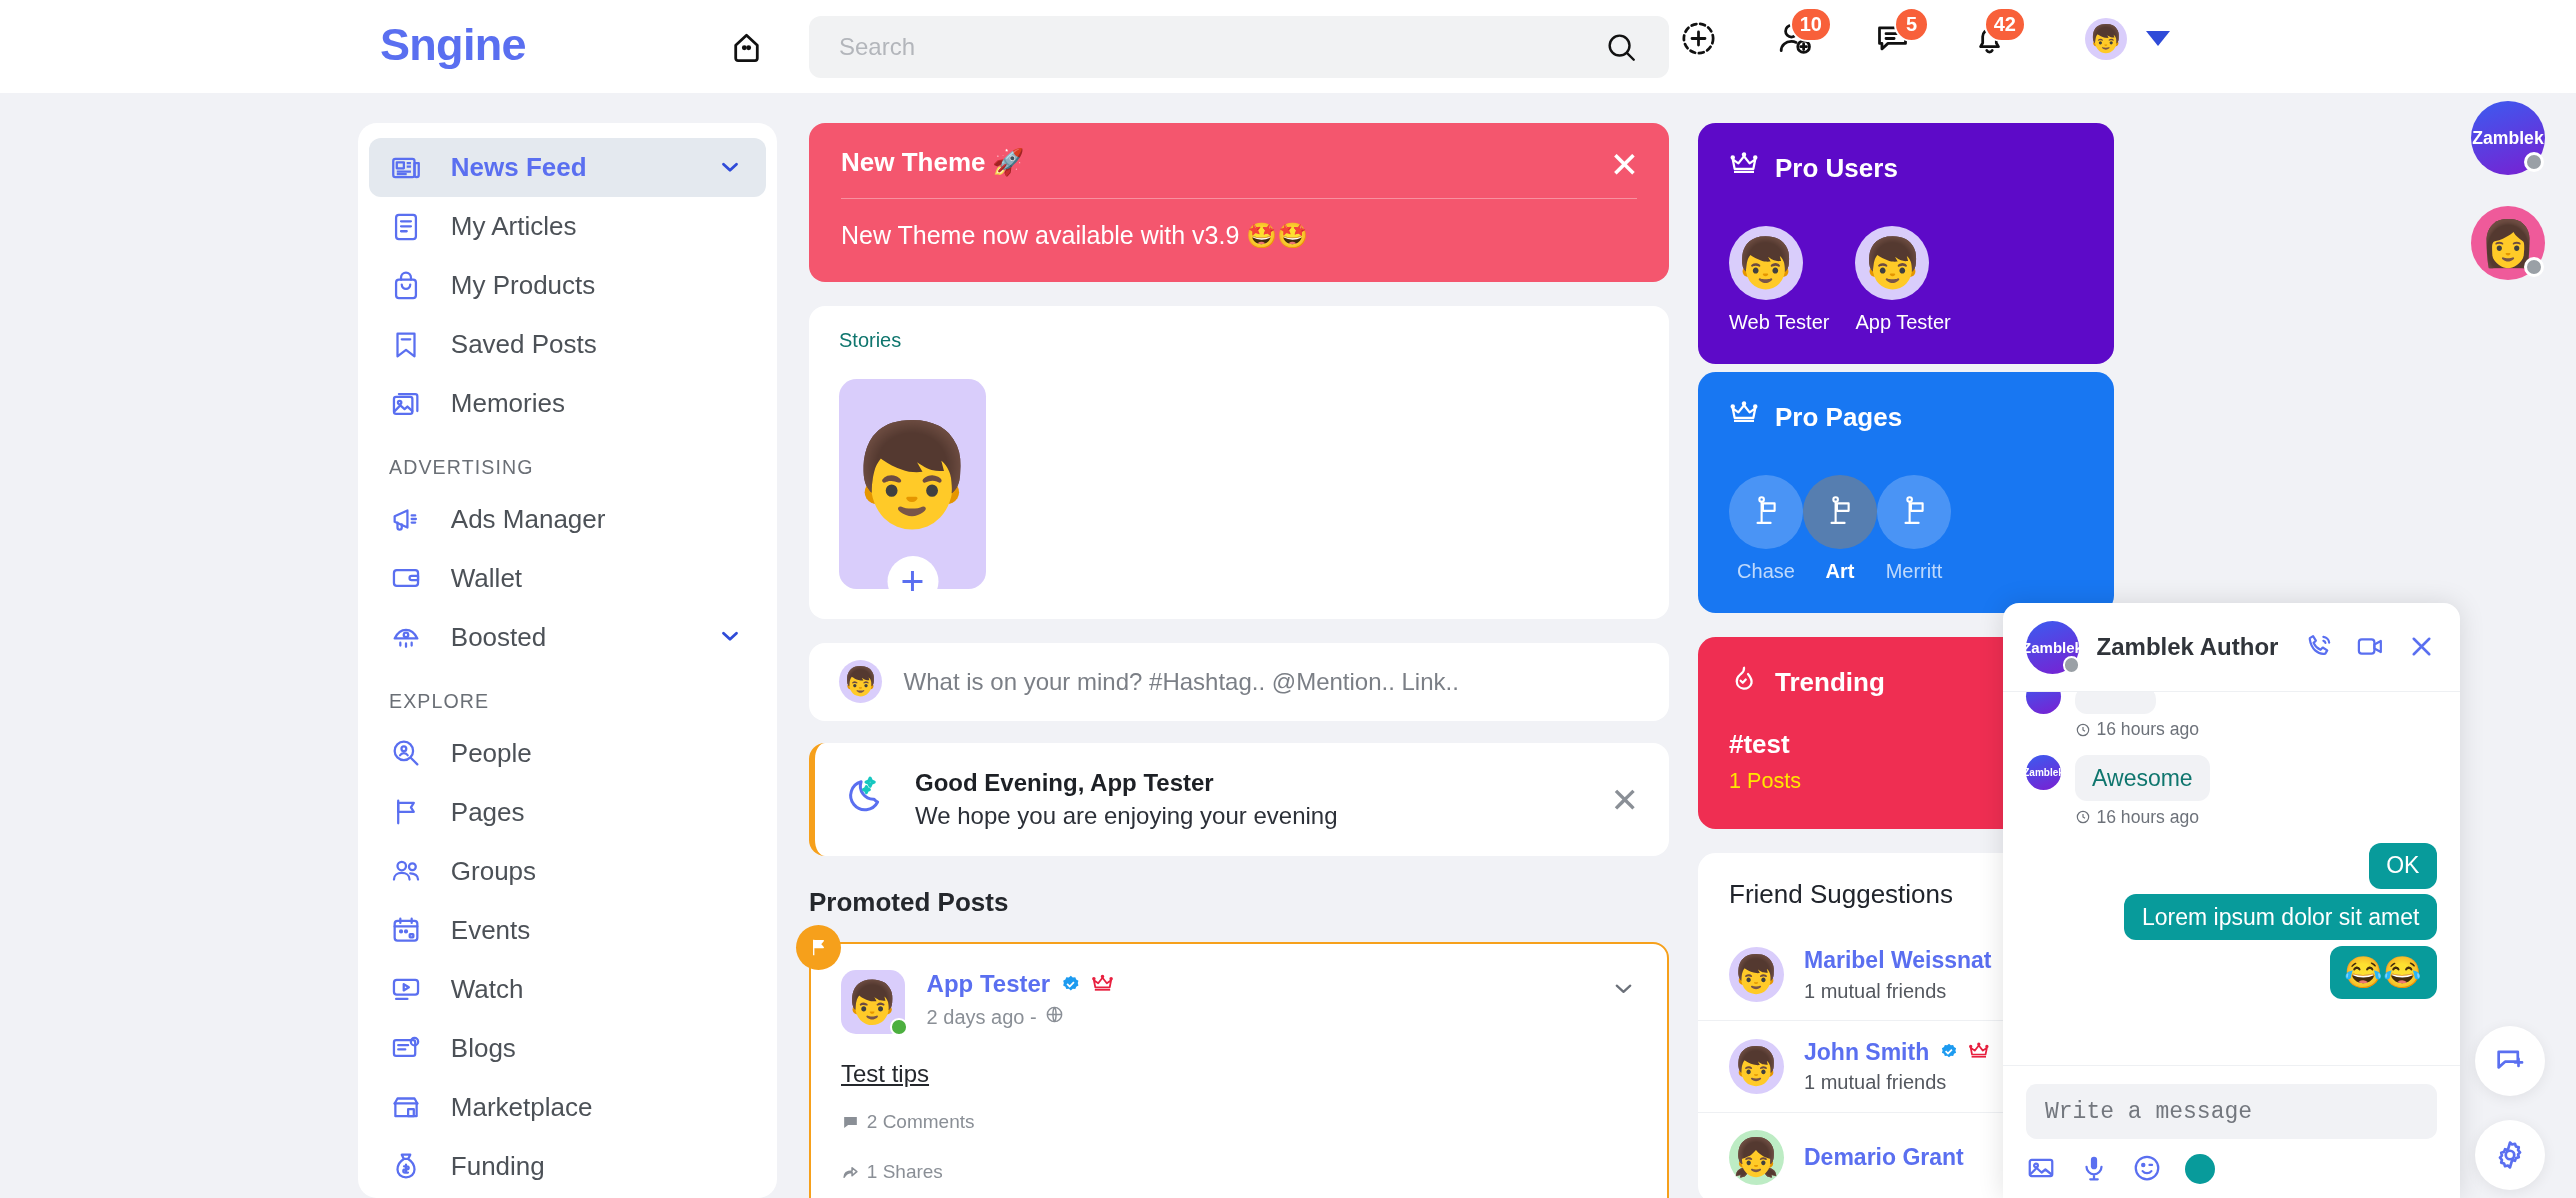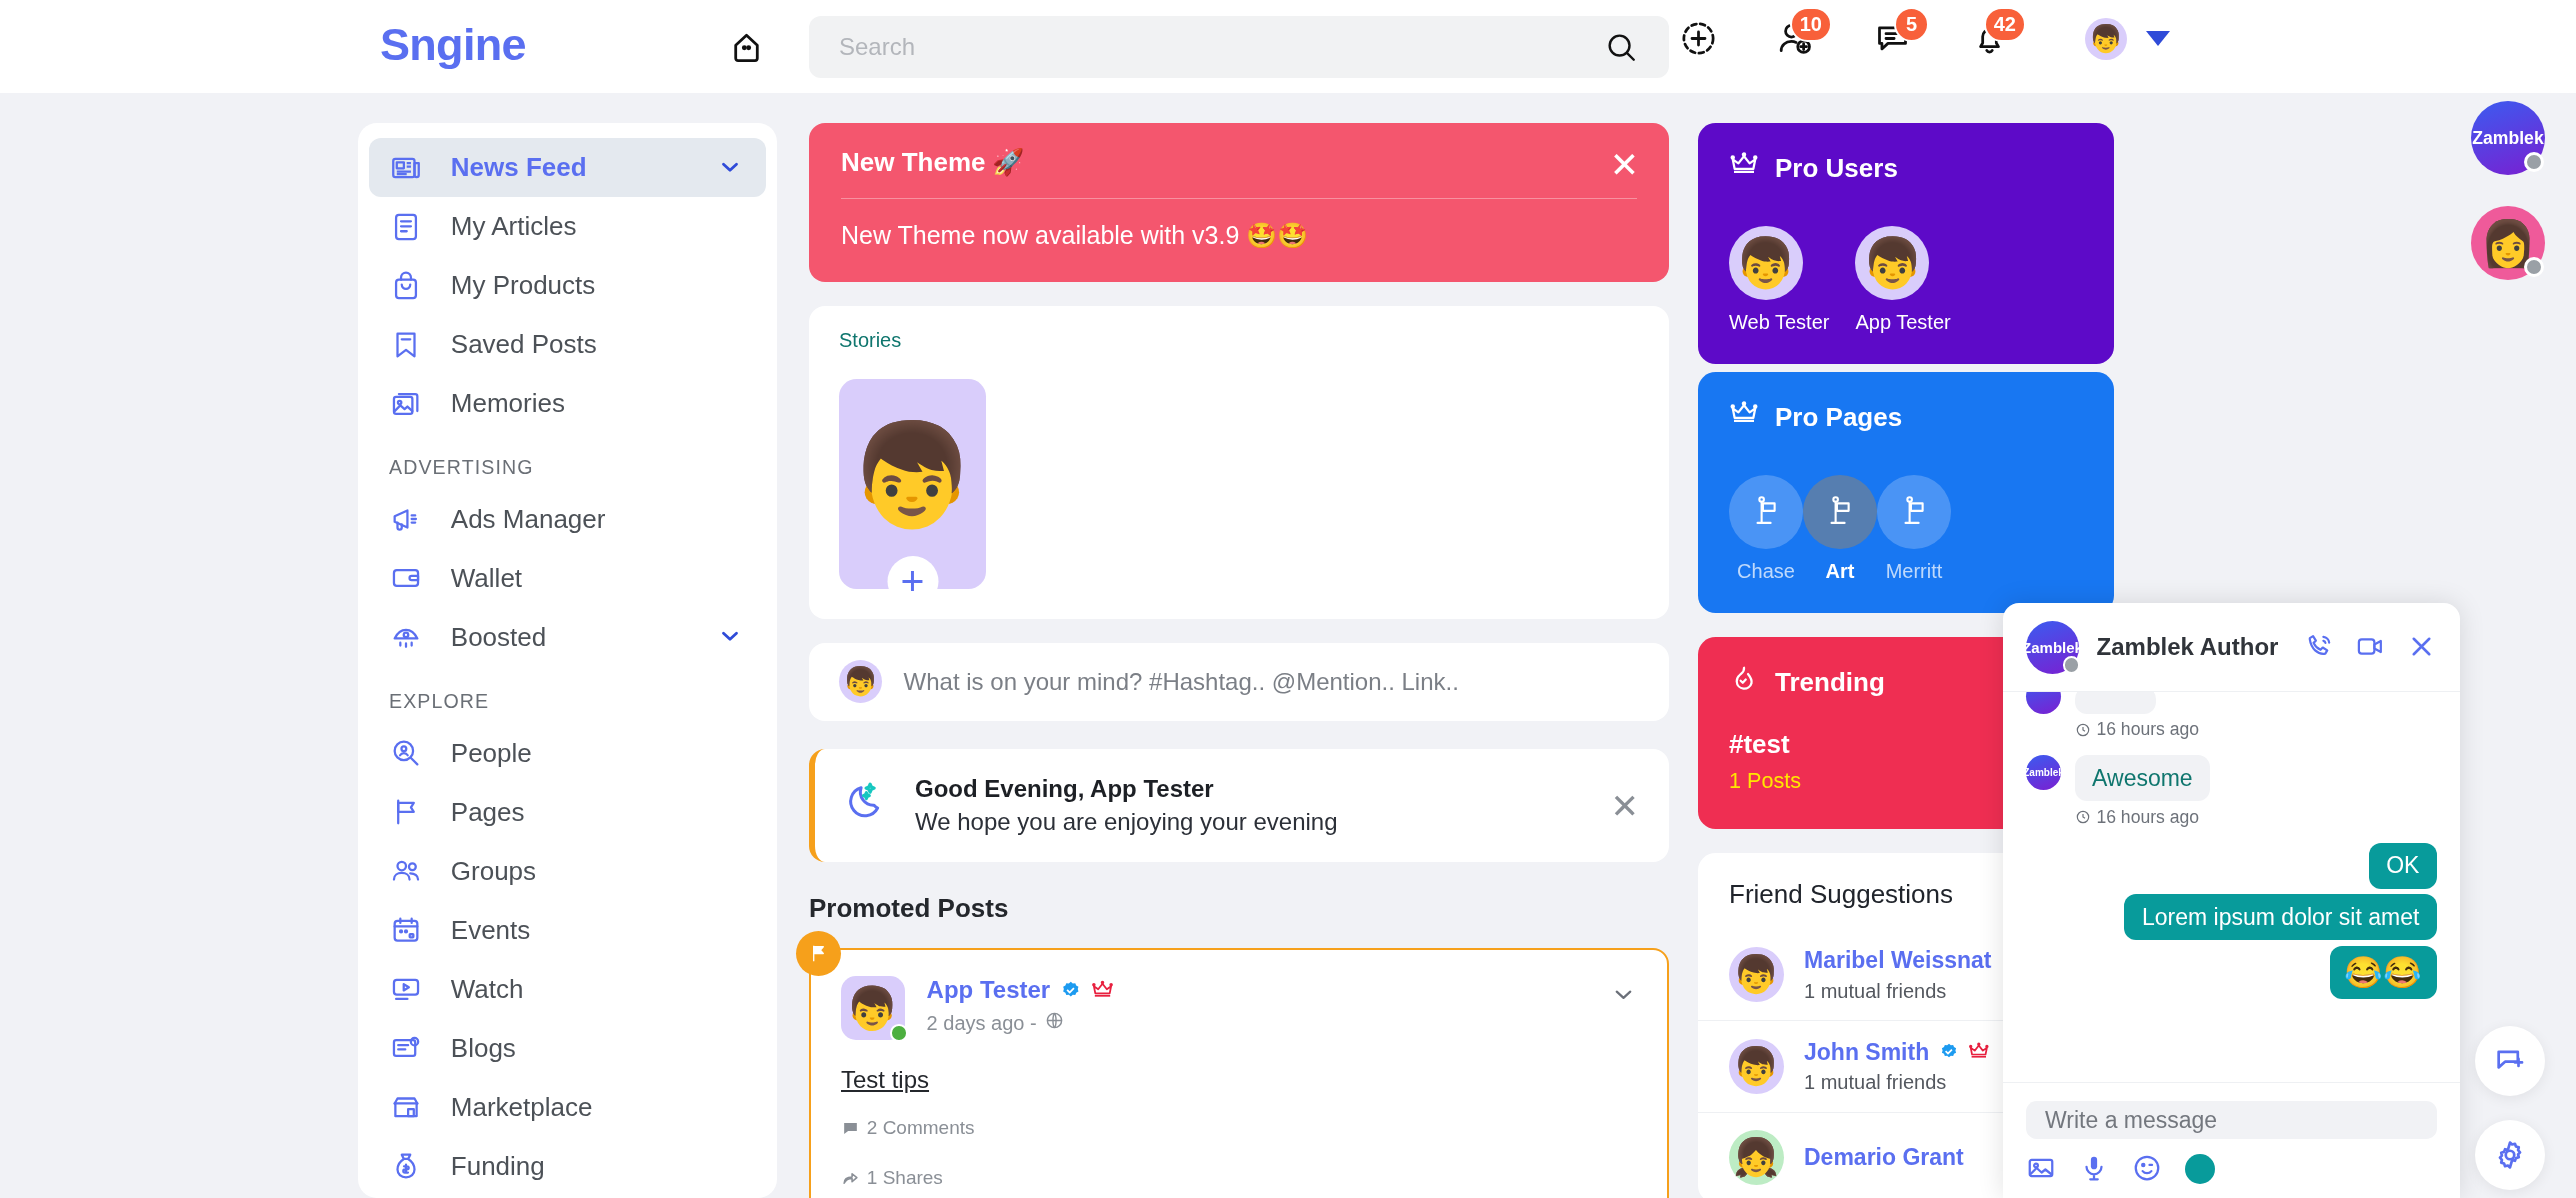--- a/index.html
+++ b/index.html
@@ -105,21 +105,21 @@
   }
 
   .composer {
     margin-top: 24px; padding: 20px 30px; display:flex; align-items:center; height: 78px;
     cursor: text;
   }
   .composer-av { width: 43px; height: 43px; border-radius: 50%; background: #d9cdfb; display:flex;align-items:center;justify-content:center;font-size:28px; flex:0 0 43px;}
   .composer-ph { margin-left: 21.6px; font-size: 24px; color: #7b7f86; }
 
   .greeting {
-    margin-top: 28px; padding: 26px 30px; display:flex; align-items:center;
+    margin-top: 22px; padding: 26px 30px; display:flex; align-items:center;
     border-left: 6.8px solid #f6a01b; position: relative; min-height: 85px;
   }
   .greet-icon { font-size: 41px; flex: 0 0 47px; color:#5a6ff0; }
   .greet-text { margin-left: 23px; }
   .greet-title { font-size: 24px; font-weight: 700; color: #1d2025; }
   .greet-sub { font-size: 24px; color: #2c3038; margin-top: 5.4px; }
   .greet-close { position:absolute; right: 30px; top: 50%; transform: translateY(-50%); font-size: 34px; color:#8a8f96; cursor:pointer; font-weight: 300;}
 
   .promoted-label { margin-top: 31px; font-size: 26px; font-weight: 700; color: #24272c; }
 
@@ -188,22 +188,22 @@
   .msg-av { width: 35px; height:35px; border-radius:50%;
     background: linear-gradient(160deg,#3b5cf0,#7a1fd1); color:#fff;
     display:flex;align-items:center;justify-content:center;font-size:10px;font-weight:700; flex:0 0 35px;}
   .bubble-in { background:#f1f2f5; border-radius: 12px; padding: 9.5px 17.6px; font-size:23px; color:#0f766e; margin-left: 13.5px;}
   .bubble-out { background:#089b9b; color:#fff; border-radius:12px; padding: 9.5px 17.6px; font-size:23px; margin-left:auto;}
   .bubble-out.emoji { font-size: 31px; padding: 8px 15px; }
   .msg-time { font-size: 17.6px; color:#6d727a; display:flex;align-items:center;gap:5.4px; margin: 2.7px 0 15px 49px;}
   .clip-av { width:35px;height:35px;border-radius:50%;background:linear-gradient(160deg,#3b5cf0,#7a1fd1); margin-top:-20px;}
   .clip-bub { width:81px;height:27px;background:#f1f2f5;border-radius:12px;margin-left:13.5px;margin-top:-12px;}
   .chat-foot { border-top: 1.4px solid #eef0f3; padding: 17.6px 23px 13.5px 23px; }
-  .chat-input { width:100%; height: 38px; background:#f1f2f5; border-radius:10.8px; border:none; outline:none;
-    padding: 0 19px; font-size:23px; color:#4a4e55; font-family:Liberation Sans, sans-serif; }
+  .chat-input { width:100%; height: 55px; background:#f1f2f5; border-radius:10.8px; border:none; outline:none;
+    padding: 0 19px; font-size:23px; color:#4a4e55; font-family:Liberation Mono, monospace; }
   .chat-input::placeholder{ color:#73777e; }
   .chat-tools { display:flex; align-items:center; gap: 23px; margin-top: 13.5px; }
   .teal-dot { width: 30px; height:30px; border-radius:50%; background:#089b9b; cursor:pointer;}
 
   
   .rail { position:absolute; right: 31px; top: 101px; display:flex; flex-direction:column; gap: 31px; z-index: 30;}
   .rail-av { width: 74px; height:74px; border-radius:50%; position:relative; display:flex;align-items:center;justify-content:center; cursor:pointer;}
   .rail-av .dot { position:absolute; right:1.4px; bottom:2.7px; width:20px;height:20px;border-radius:50%;background:#9aa0a6;border:3.4px solid #fff;}
   .fabs { position:absolute; right: 31px; bottom: 8px; display:flex; flex-direction:column; gap: 24px; z-index: 60;}
   .fab { width: 70px; height:70px; border-radius:50%; background:#fff; box-shadow: 0 2.7px 13.5px rgba(0,0,0,.07);

